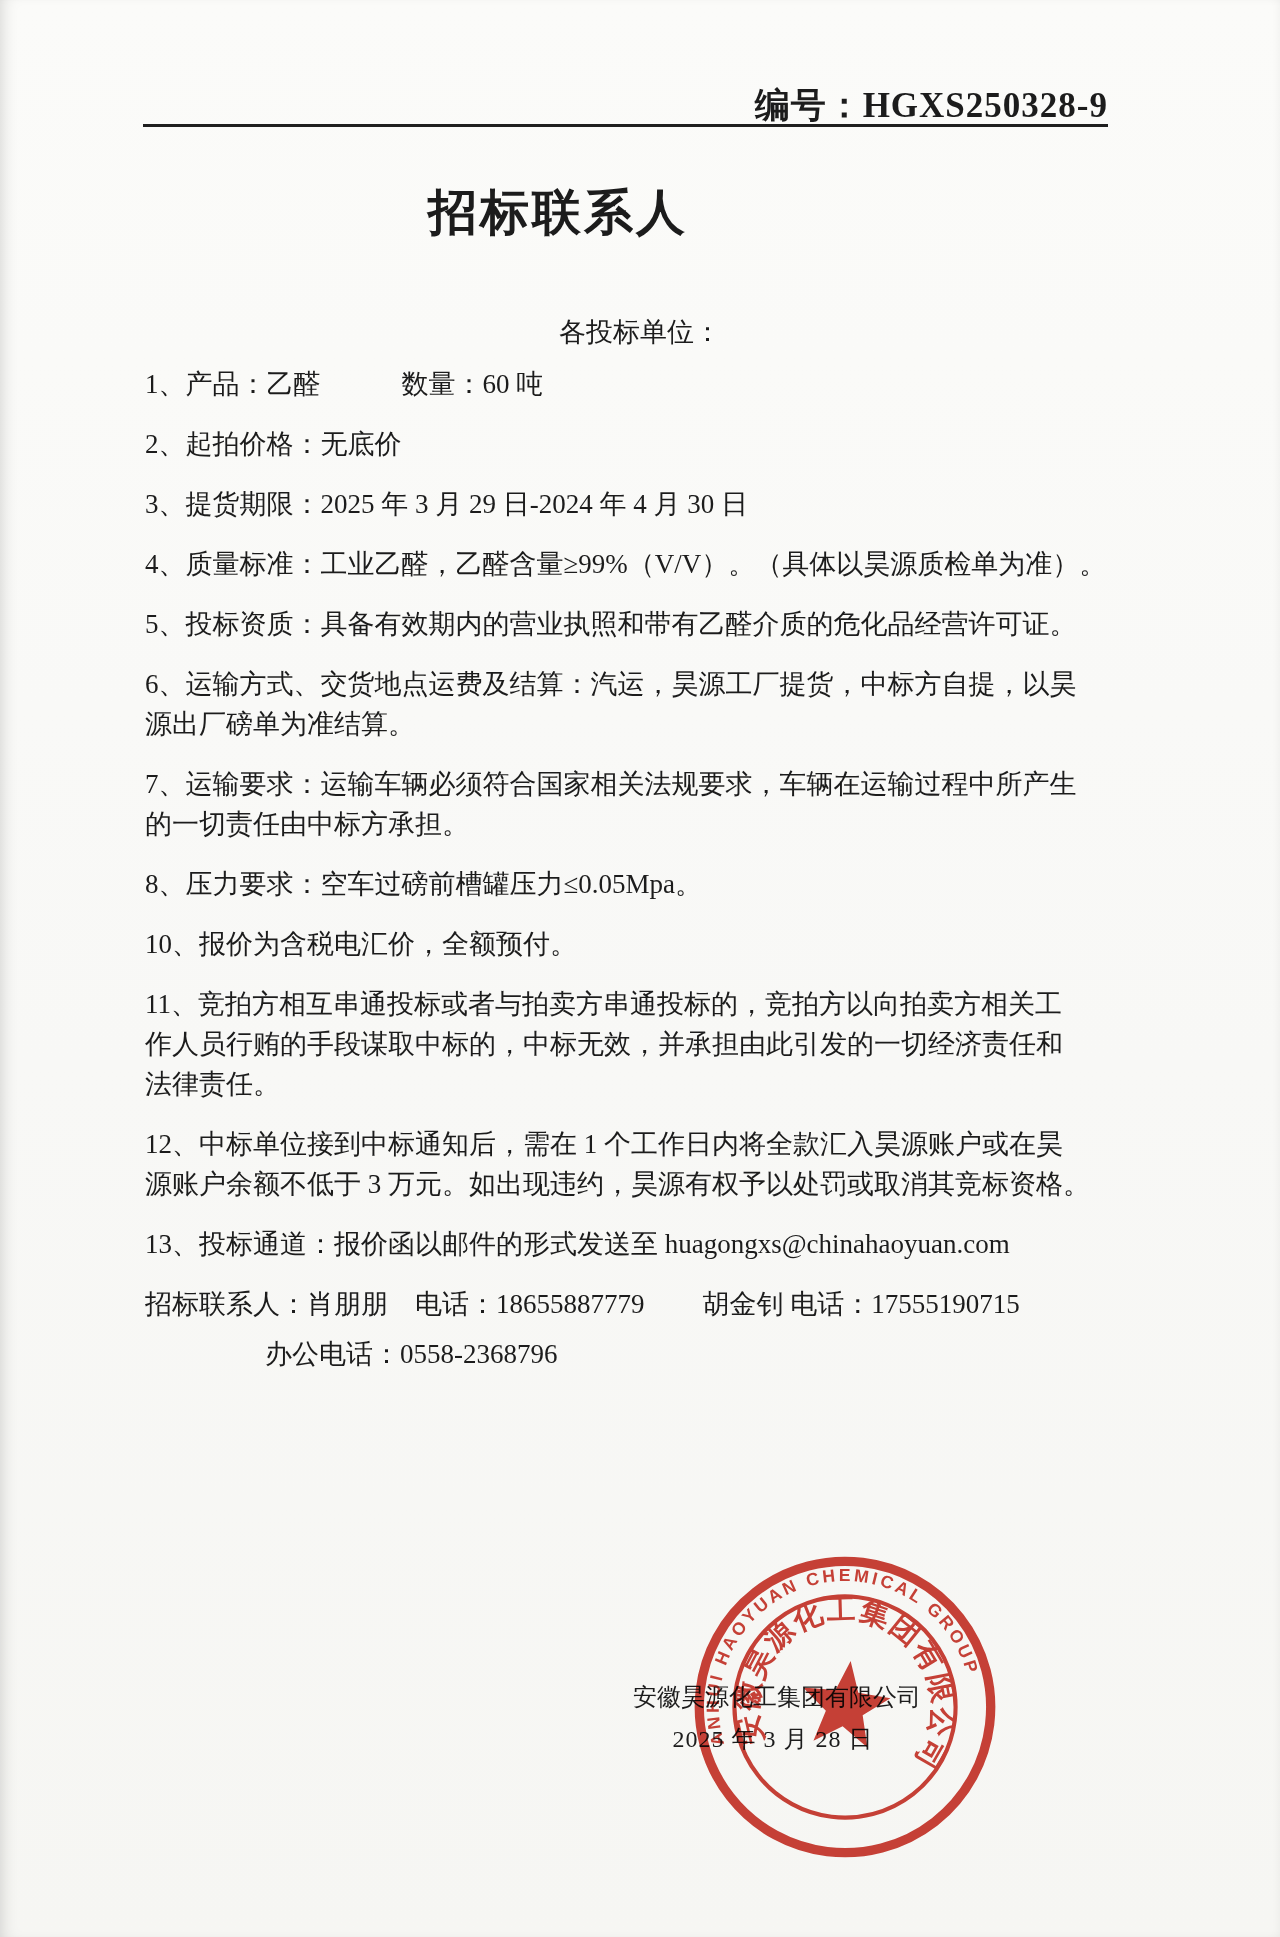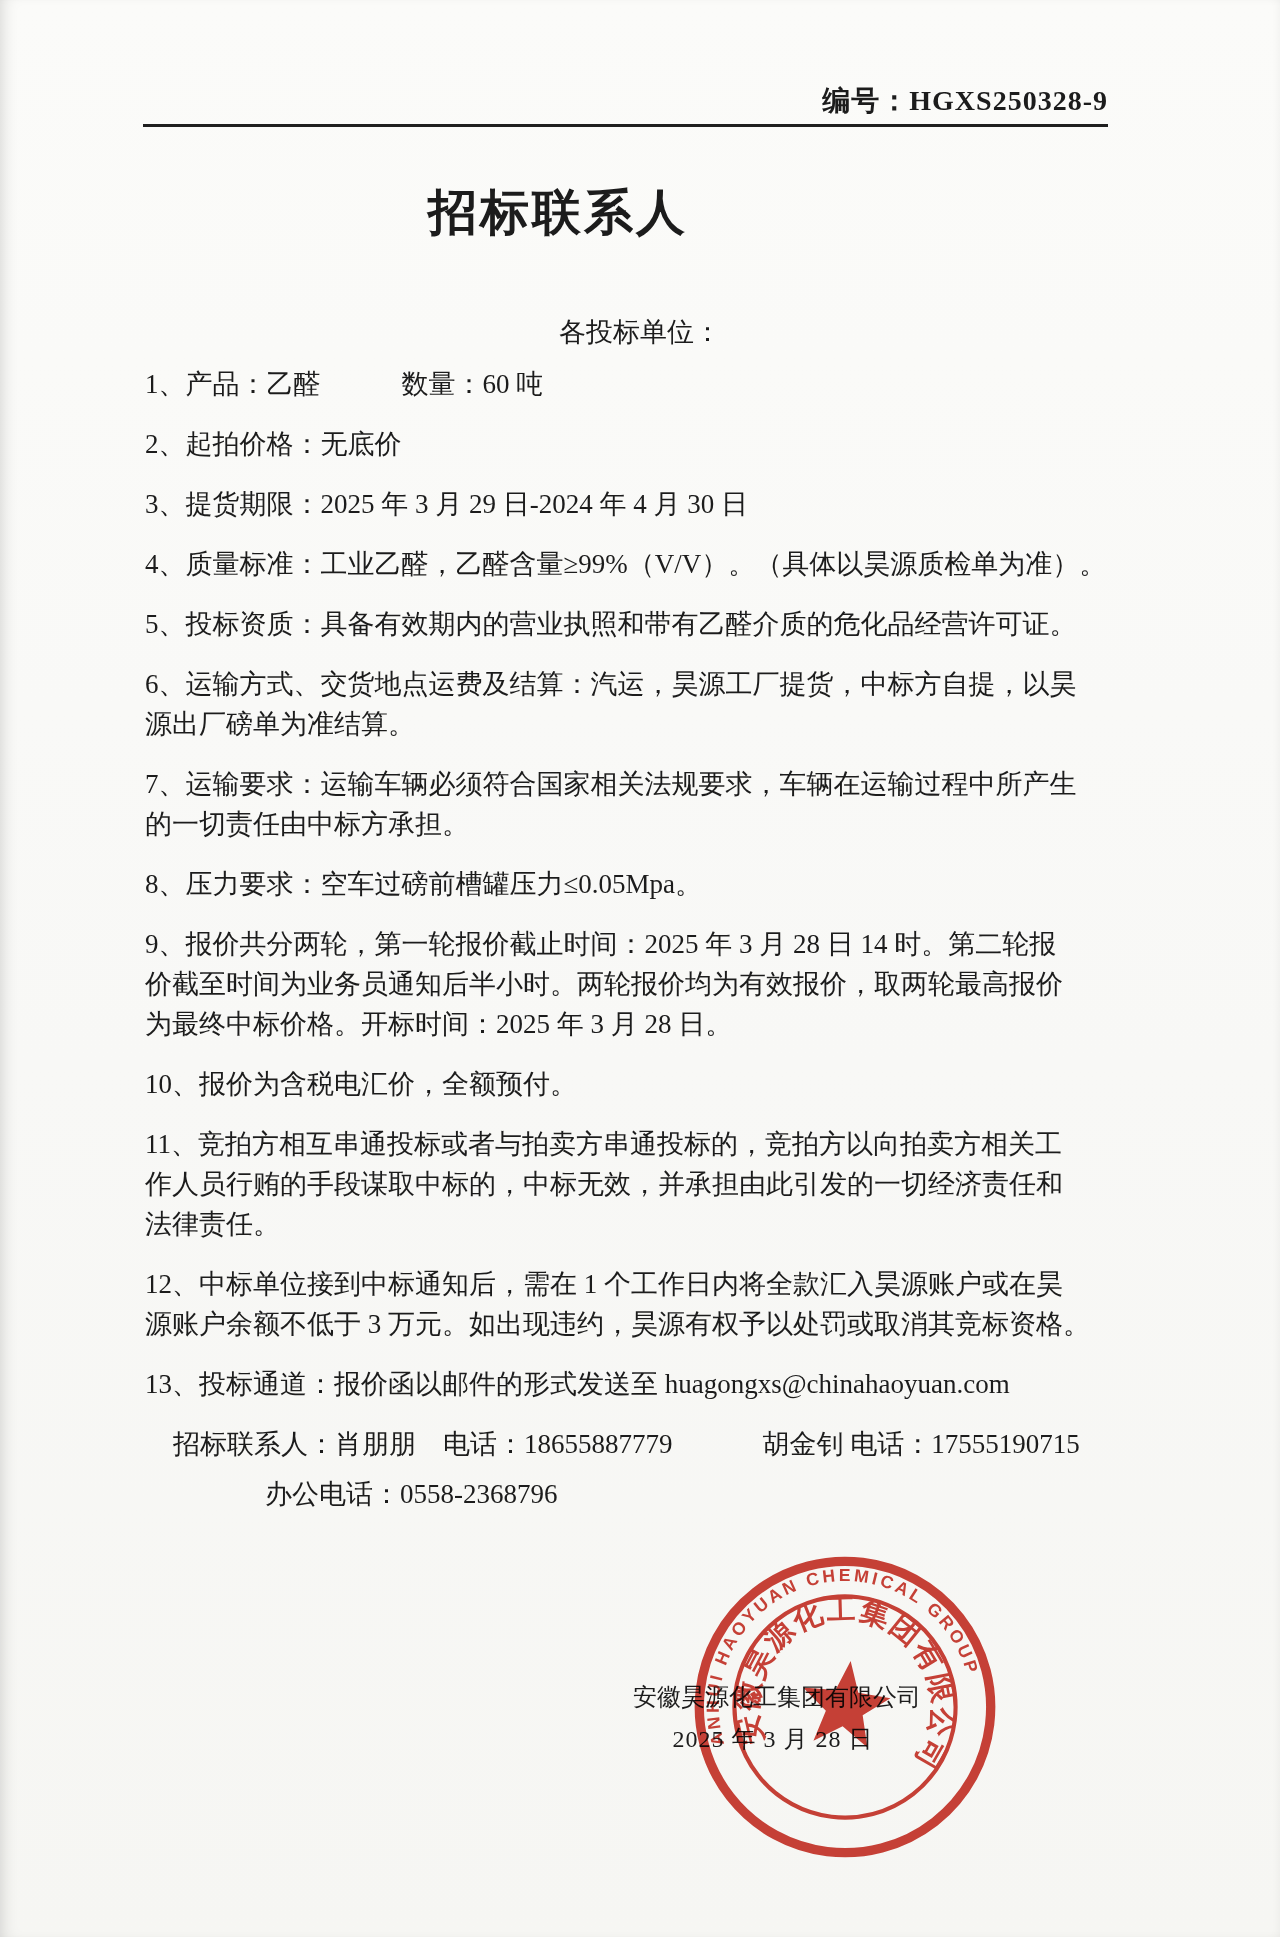--- a/index.html
+++ b/index.html
@@ -8,42 +8,42 @@
     width:1280px;height:1937px;
     margin:0 auto;
     background:linear-gradient(180deg,#fbfbf9 0%,#f8f8f6 55%,#f6f6f3 100%);
     box-shadow:inset 12px 0 18px -12px rgba(0,0,0,.18), inset -6px 0 12px -8px rgba(0,0,0,.08);
     overflow:hidden;
     font-family:"Liberation Serif","DejaVu Serif",serif;
     color:#1c1c1c;
   }
   .doc-number{
     position:absolute;top:82px;right:172px;
-    font-size:28px;font-weight:700;letter-spacing:1px;
+    font-size:35px;font-weight:700;letter-spacing:1px;
     white-space:nowrap;
     margin-left:19px;
   }
   .head-rule{
     position:absolute;top:124px;left:143px;right:172px;
     height:3px;background:#1f1f1f;
   }
   .doc-title{
     position:absolute;top:180px;left:428px;
     font-size:49px;font-weight:700;letter-spacing:3px;
     white-space:nowrap;
   }
   .content{
     position:absolute;top:312px;left:145px;width:990px;
     font-size:27px;line-height:40px;
   }
   .content .line{white-space:nowrap;}
   .salutation{margin-bottom:12px;text-align:center;}
   .intro{margin-bottom:30px;padding-left:48px;}
   .item{margin-bottom:20px;}
-  .contact-row{display:flex;gap:90px;margin-top:15px;margin-left:28px;}
+  .contact-row{display:flex;gap:58px;margin-top:15px;}
   .office-row{margin-top:10px;padding-left:120px;}
   .signature{
     position:absolute;top:1682px;left:633px;width:280px;
     font-size:24px;line-height:30px;text-align:center;
     white-space:nowrap;z-index:2;
   }
   .signature .sig-date{margin-top:12px;letter-spacing:1px;}
   .seal{
     position:absolute;top:1552px;left:690px;width:310px;height:310px;
     transform:rotate(7deg);
@@ -89,25 +89,20 @@
       <div class="line">源出厂磅单为准结算。</div>
     </div>
     <div class="item">
       <div class="line">7、运输要求：运输车辆必须符合国家相关法规要求，车辆在运输过程中所产生</div>
       <div class="line">的一切责任由中标方承担。</div>
     </div>
     <div class="item">
       <div class="line">8、压力要求：空车过磅前槽罐压力≤0.05Mpa。</div>
     </div>
     <div class="item">
-      <div class="line">9、报价共分两轮，第一轮报价截止时间：2025 年 3 月 28 日 14 时。第二轮报</div>
-      <div class="line">价截至时间为业务员通知后半小时。两轮报价均为有效报价，取两轮最高报价</div>
-      <div class="line">为最终中标价格。开标时间：2025 年 3 月 28 日。</div>
-    </div>
-    <div class="item">
       <div class="line">10、报价为含税电汇价，全额预付。</div>
     </div>
     <div class="item">
       <div class="line">11、竞拍方相互串通投标或者与拍卖方串通投标的，竞拍方以向拍卖方相关工</div>
       <div class="line">作人员行贿的手段谋取中标的，中标无效，并承担由此引发的一切经济责任和</div>
       <div class="line">法律责任。</div>
     </div>
     <div class="item">
       <div class="line">12、中标单位接到中标通知后，需在 1 个工作日内将全款汇入昊源账户或在昊</div>
       <div class="line">源账户余额不低于 3 万元。如出现违约，昊源有权予以处罚或取消其竞标资格。</div>

